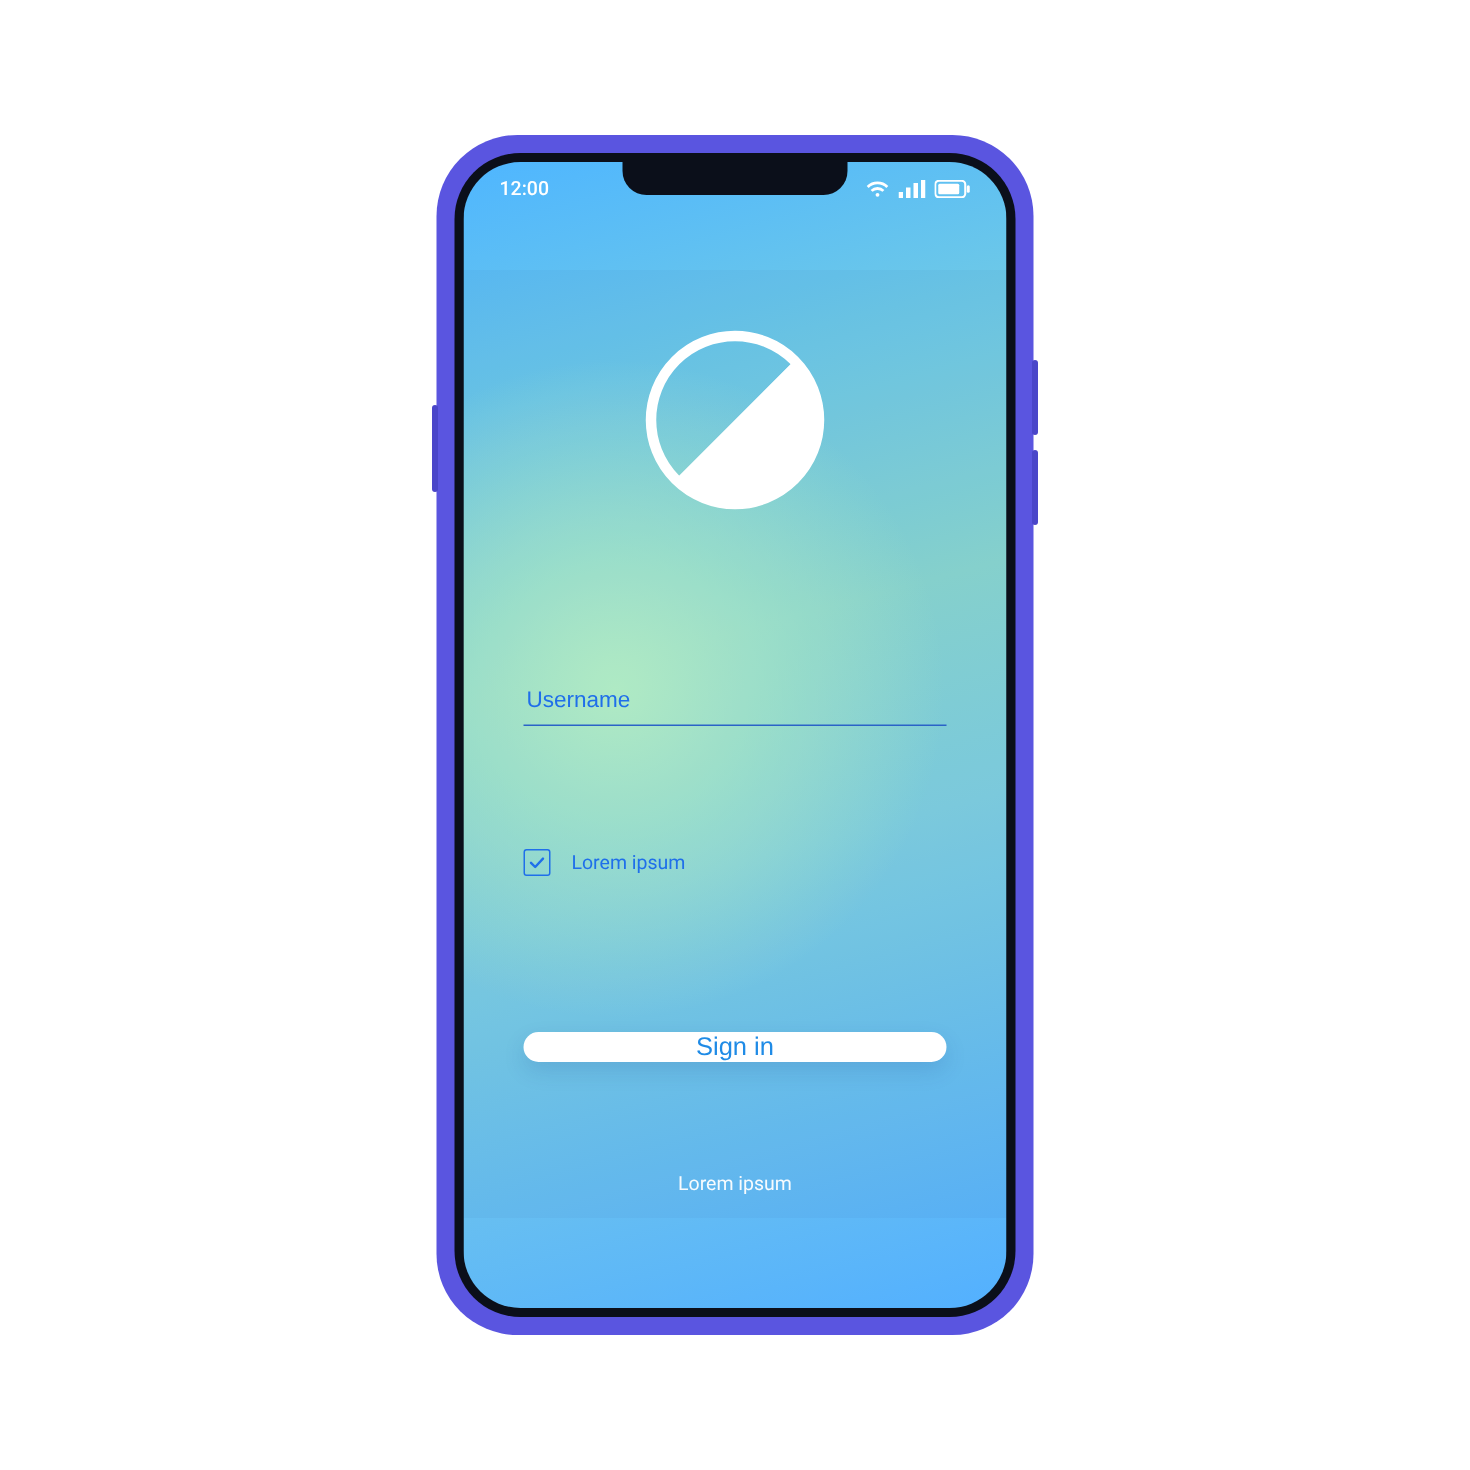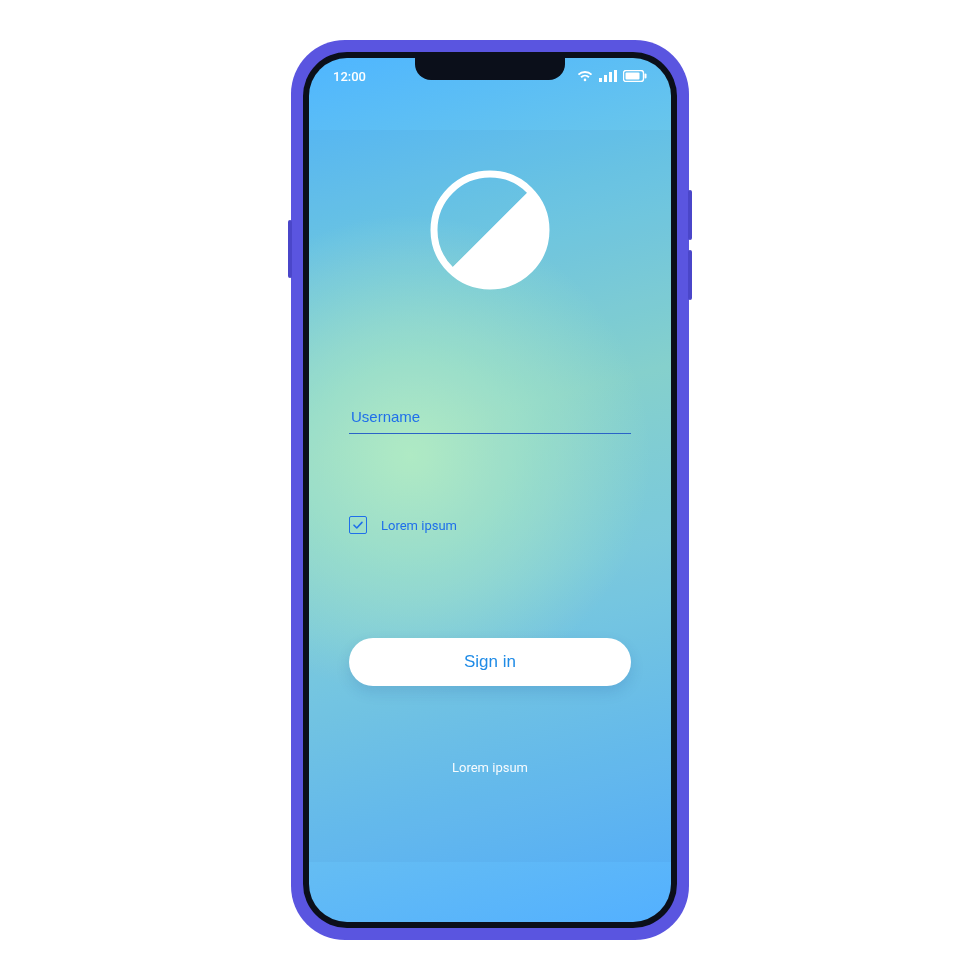--- a/index.html
+++ b/index.html
@@ -8,21 +8,21 @@
     background: #ffffff;
     display: flex;
     align-items: center;
     justify-content: center;
     font-family: -apple-system, "Segoe UI", Roboto, Helvetica, Arial, sans-serif;
   }
 
   
   .phone {
     width: 398px;
-    height: 900px;
+    height: 800px;
     border-radius: 54px;
     background: #5a55e0;
     padding: 12px;
     position: relative;
   }
   .phone-inner {
     width: 100%;
     height: 100%;
     border-radius: 44px;
     background: #0b0f1a;

